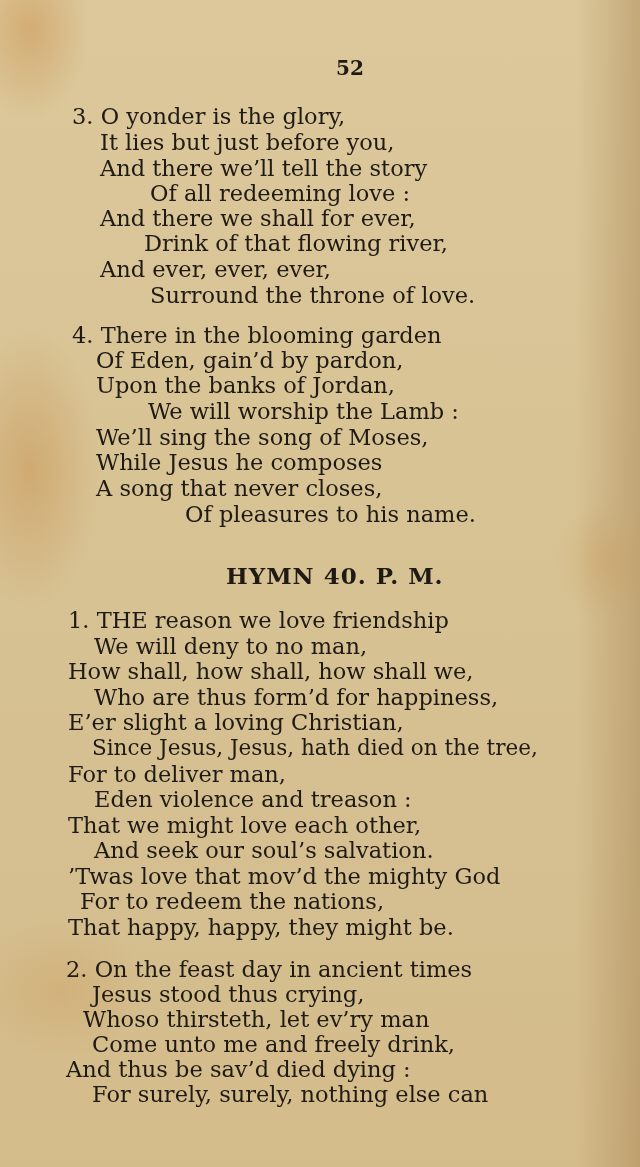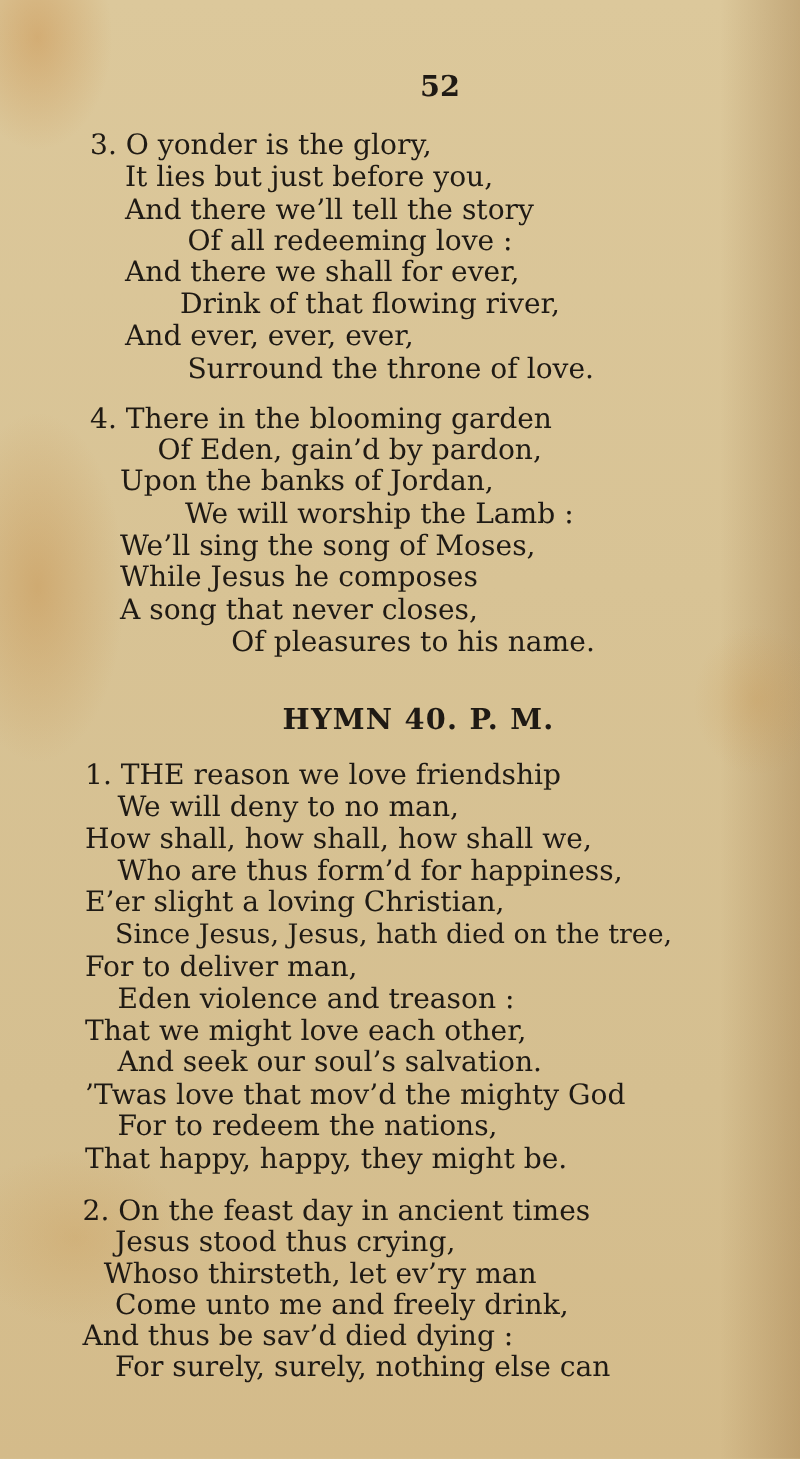--- a/index.html
+++ b/index.html
@@ -30,21 +30,21 @@
       position: absolute;
       left: 0;
       top: 0;
       width: 640px;
       height: 1167px;
     }
     .page-number {
       position: absolute;
       left: 336px;
       top: 56px;
-      font-size: 23px;
+      font-size: 20px;
       font-weight: bold;
       letter-spacing: 0;
     }
     .line {
       position: absolute;
       white-space: nowrap;
       font-size: 22.5px;
       line-height: 26px;
     }
     .verse-num {
@@ -80,21 +80,21 @@
       <div class="line" style="left:100px;top:230px;margin-left:44px;">Drink of that flowing river,</div>
       <div class="line" style="left:100px;top:256px;">And ever, ever, ever,</div>
       <div class="line" style="left:150px;top:282px;">Surround the throne of love.</div>
     </div>
 
     <div>
       <div class="line" style="left:72px;top:322px;">
         <span class="verse-num">4.</span>
         <span>There in the blooming garden</span>
       </div>
-      <div class="line" style="left:96px;top:347px;margin-left:30px;">Of Eden, gain’d by pardon,</div>
+      <div class="line" style="left:96px;top:347px;">Of Eden, gain’d by pardon,</div>
       <div class="line" style="left:96px;top:372px;">Upon the banks of Jordan,</div>
       <div class="line" style="left:148px;top:398px;">We will worship the Lamb :</div>
       <div class="line" style="left:96px;top:424px;">We’ll sing the song of Moses,</div>
       <div class="line" style="left:96px;top:449px;">While Jesus he composes</div>
       <div class="line" style="left:96px;top:475px;">A song that never closes,</div>
       <div class="line" style="left:148px;top:501px;margin-left:37px;">Of pleasures to his name.</div>
     </div>
 
     <div class="hymn-title">HYMN 40. P. M.</div>
 
@@ -106,21 +106,21 @@
       <div class="line" style="left:94px;top:633px;">We will deny to no man,</div>
       <div class="line" style="left:68px;top:658px;">How shall, how shall, how shall we,</div>
       <div class="line" style="left:94px;top:684px;">Who are thus form’d for happiness,</div>
       <div class="line" style="left:68px;top:709px;">E’er slight a loving Christian,</div>
       <div class="line" style="left:92px;top:735px;font-size:21.5px;">Since Jesus, Jesus, hath died on the tree,</div>
       <div class="line" style="left:68px;top:761px;">For to deliver man,</div>
       <div class="line" style="left:94px;top:786px;">Eden violence and treason :</div>
       <div class="line" style="left:68px;top:812px;">That we might love each other,</div>
       <div class="line" style="left:94px;top:837px;">And seek our soul’s salvation.</div>
       <div class="line" style="left:68px;top:863px;">’Twas love that mov’d the mighty God</div>
-      <div class="line" style="left:94px;top:888px;">For to redeem the nations,</div>
+      <div class="line" style="left:80px;top:888px;">For to redeem the nations,</div>
       <div class="line" style="left:68px;top:914px;">That happy, happy, they might be.</div>
     </div>
 
     <div>
       <div class="line" style="left:66px;top:956px;">
         <span class="verse-num">2.</span>
         <span>On the feast day in ancient times</span>
       </div>
       <div class="line" style="left:92px;top:981px;">Jesus stood thus crying,</div>
       <div class="line" style="left:66px;top:1006px;margin-left:17px;">Whoso thirsteth, let ev’ry man</div>

